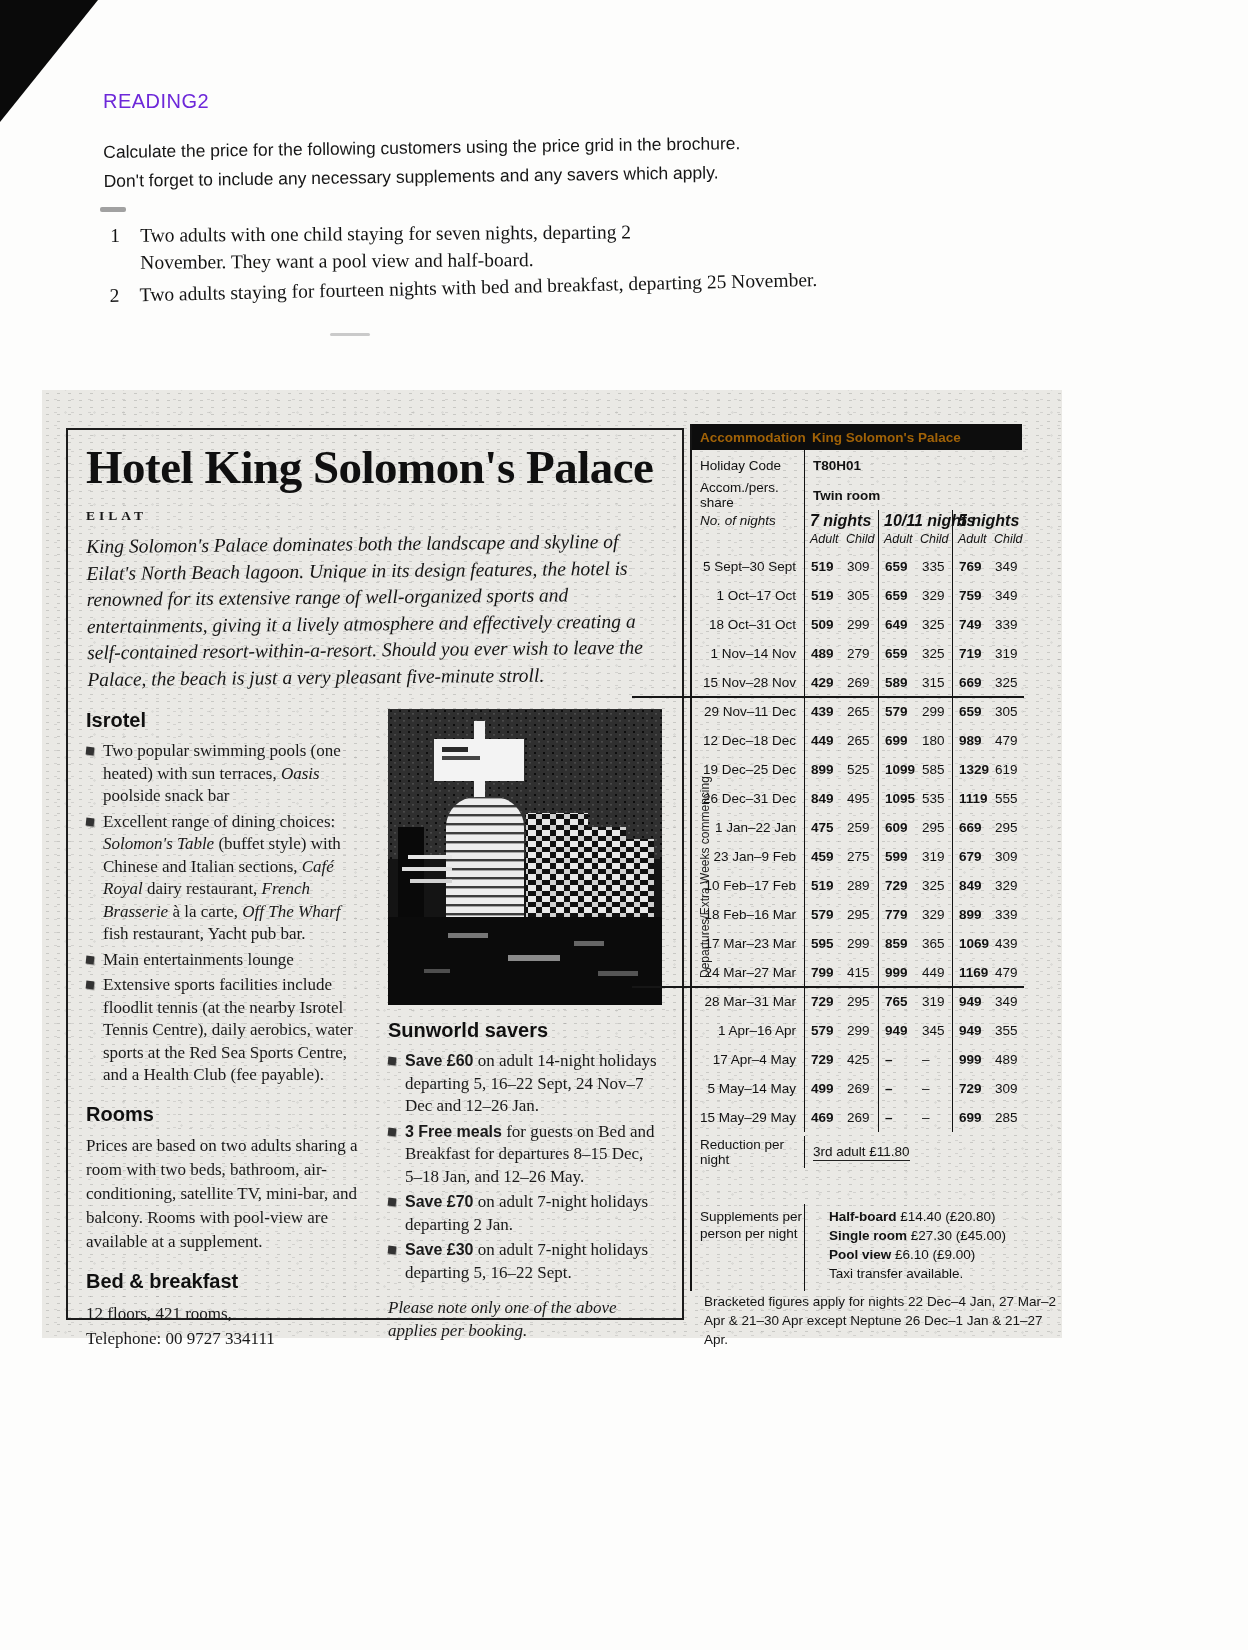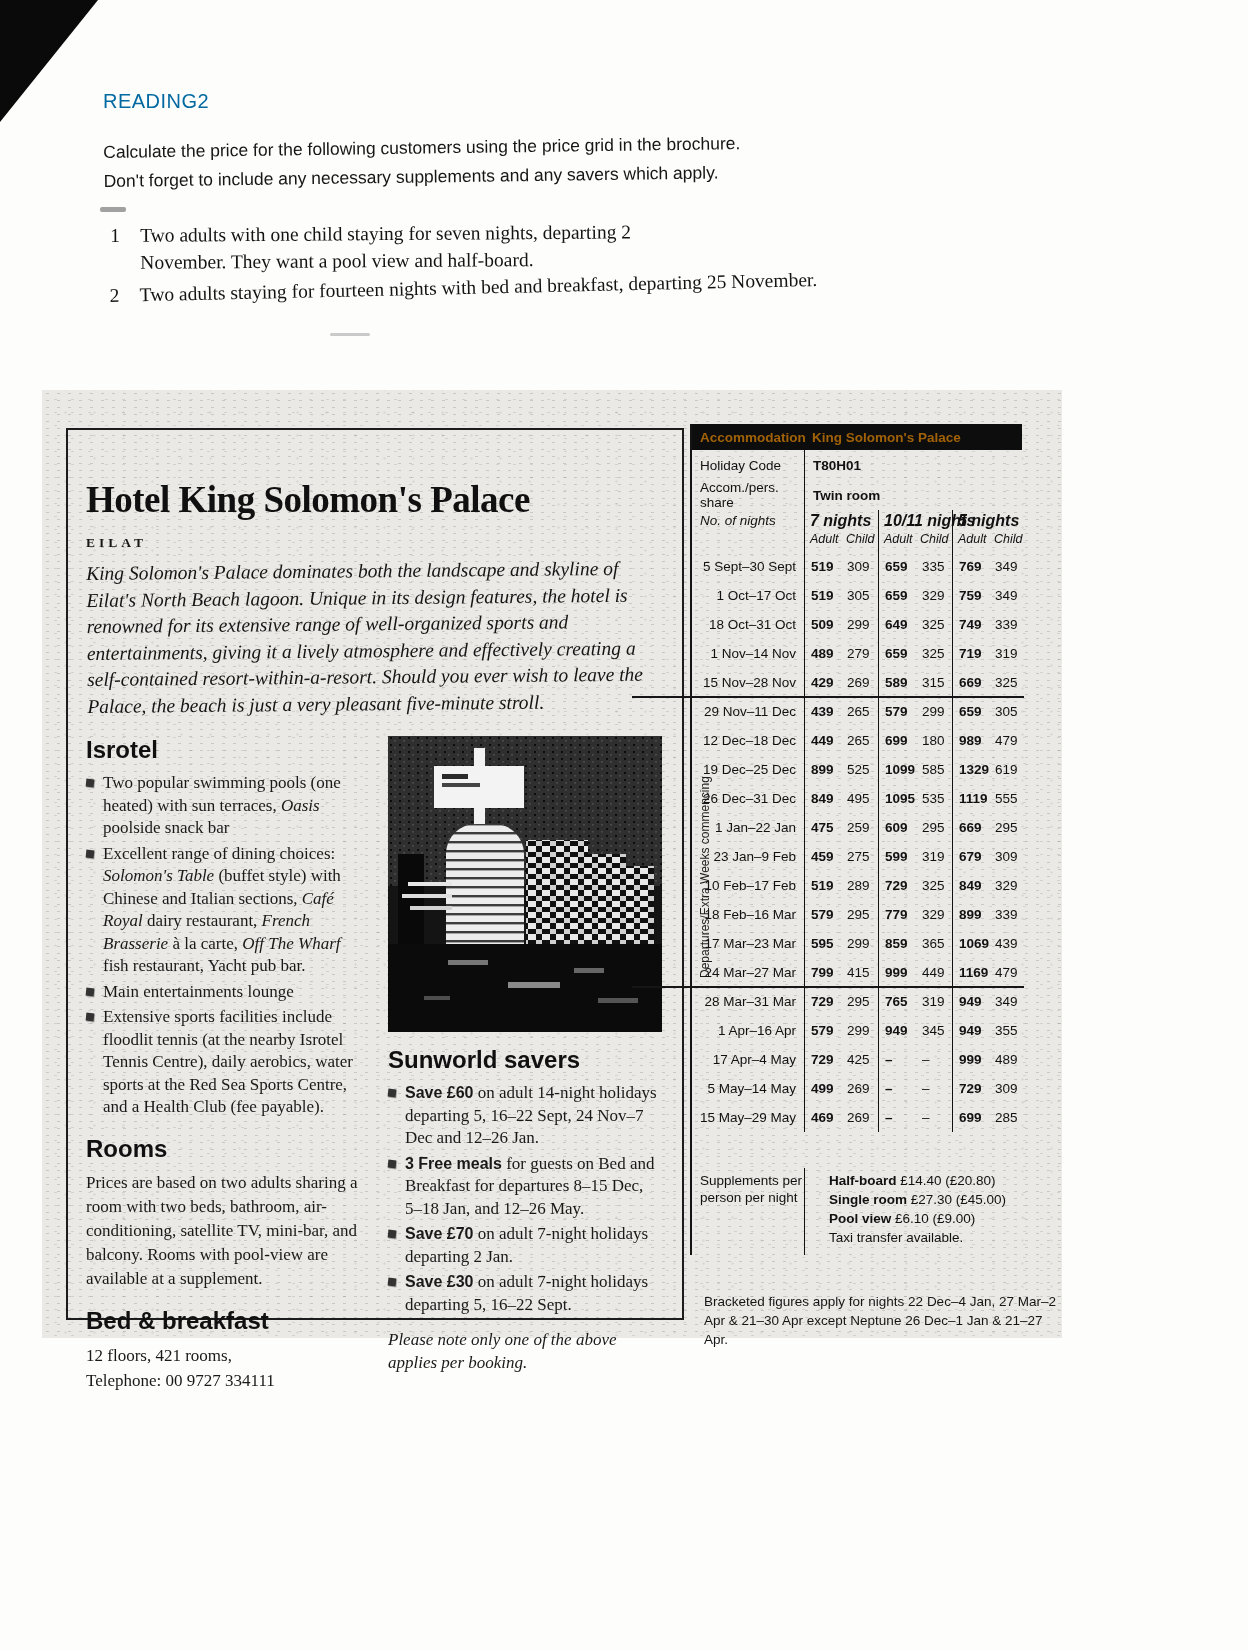--- a/index.html
+++ b/index.html
@@ -5,21 +5,21 @@
   html,body{margin:0;padding:0;background:#ffffff;}
   #page{position:relative;width:1248px;height:1650px;background:#fdfdfc;overflow:hidden;
         font-family:"Liberation Sans",sans-serif;color:#1a1a1a;}
 
   
   .corner-triangle{position:absolute;left:0;top:0;width:98px;height:122px;background:#0a0a0a;
         clip-path:polygon(0 0,100% 0,0 100%);}
   .smudge{position:absolute;background:#555;opacity:.55;border-radius:2px;}
 
   
-  .reading-header{position:absolute;left:103px;top:90px;font-size:20px;letter-spacing:.5px;color:#0369a1;}
+  .reading-header{position:absolute;left:103px;top:90px;font-size:20px;letter-spacing:.5px;color:#6d28d9;}
   .intro{position:absolute;left:103px;top:138px;width:790px;font-size:17.5px;line-height:29px;
          transform:rotate(-0.8deg);transform-origin:left top;color:#161616;}
   .questions{position:absolute;left:110px;top:222px;width:820px;
          font-family:"Liberation Serif",serif;font-size:19.5px;line-height:27px;color:#141414;}
   .q-item{display:flex;margin-bottom:6px;}
   .q-num{width:30px;flex:none;}
   .q1{transform:rotate(-0.4deg);transform-origin:left top;}
   .q1 .q-text{max-width:565px;}
   .q2{transform:rotate(-1.3deg);transform-origin:left bottom;}
   .q2 .q-text{max-width:690px;}
@@ -29,28 +29,28 @@
     background-image:
       radial-gradient(rgba(25,25,25,.16) 1px, transparent 1.4px),
       radial-gradient(rgba(25,25,25,.11) 1px, transparent 1.3px),
       radial-gradient(rgba(25,25,25,.07) 1.2px, transparent 1.7px);
     background-size:11px 7px,17px 13px,29px 23px;
     background-position:0 0,5px 3px,9px 11px;}
 
   
   .panel{position:absolute;left:24px;top:38px;width:618px;height:892px;border:2px solid #1c1c1c;
          box-sizing:border-box;padding:10px 18px 0 18px;}
-  .b-title{font-family:"Liberation Serif",serif;font-weight:bold;font-size:37px;letter-spacing:-.5px;color:#101010;margin-top:38px;}
+  .b-title{font-family:"Liberation Serif",serif;font-weight:bold;font-size:47px;letter-spacing:-.5px;color:#101010;}
   .b-loc{font-family:"Liberation Serif",serif;font-weight:bold;font-size:13.5px;letter-spacing:4px;margin-top:14px;color:#171717;}
   .b-intro{font-family:"Liberation Serif",serif;font-style:italic;font-size:19.5px;line-height:26.5px;
            margin-top:10px;width:575px;transform:rotate(-0.55deg);transform-origin:left top;color:#151515;}
   .b-cols{display:flex;gap:30px;margin-top:16px;}
   .b-left{width:272px;flex:none;}
   .b-mid{width:276px;flex:none;}
-  .b-head{font-size:24px;font-weight:bold;color:#101010;margin:0 0 8px 0;}
+  .b-head{font-size:20px;font-weight:bold;color:#101010;margin:0 0 8px 0;}
   .bullets{font-family:"Liberation Serif",serif;font-size:17px;line-height:22.5px;color:#191919;}
   .bullet{display:flex;margin-bottom:3px;}
   .bullet-marker{flex:none;width:8px;height:8px;background:#333;margin:7px 9px 0 0;transform:rotate(6deg);
                  box-shadow:1px 1px 0 rgba(0,0,0,.25);}
   .b-par{font-family:"Liberation Serif",serif;font-size:17px;line-height:24px;color:#191919;margin:0;}
   .b-gap{margin-top:16px;}
   .b-lines{font-family:"Liberation Serif",serif;font-size:17px;line-height:25px;color:#191919;}
 
   
   .photo{width:274px;height:296px;display:block;margin-bottom:14px;}
@@ -444,20 +444,26 @@
           <div class="pt-row">
             <div class="pt-date">15 May–29 May</div>
             <div class="pt-num a vsep">469</div>
             <div class="pt-num c">269</div>
             <div class="pt-num a vsep">–</div>
             <div class="pt-num c">–</div>
             <div class="pt-num a vsep">699</div>
             <div class="pt-num c">285</div>
           </div>
 
+        <div class="pt-reduction">
+          <div>Reduction per night</div>
+          <div class="val">
+            <span>3rd adult £11.80</span>
+          </div>
+        </div>
 
         <div class="pt-supp">
           <div class="lbl">Supplements per person per night</div>
           <div class="val">
             <div class="supp-line"><b>Half-board</b><span> £14.40 (£20.80)</span></div>
               <div class="supp-line"><b>Single room</b><span> £27.30 (£45.00)</span></div>
               <div class="supp-line"><b>Pool view</b><span> £6.10 (£9.00)</span></div>
               <div class="supp-line"><span>Taxi transfer available.</span></div>
           </div>
         </div>

